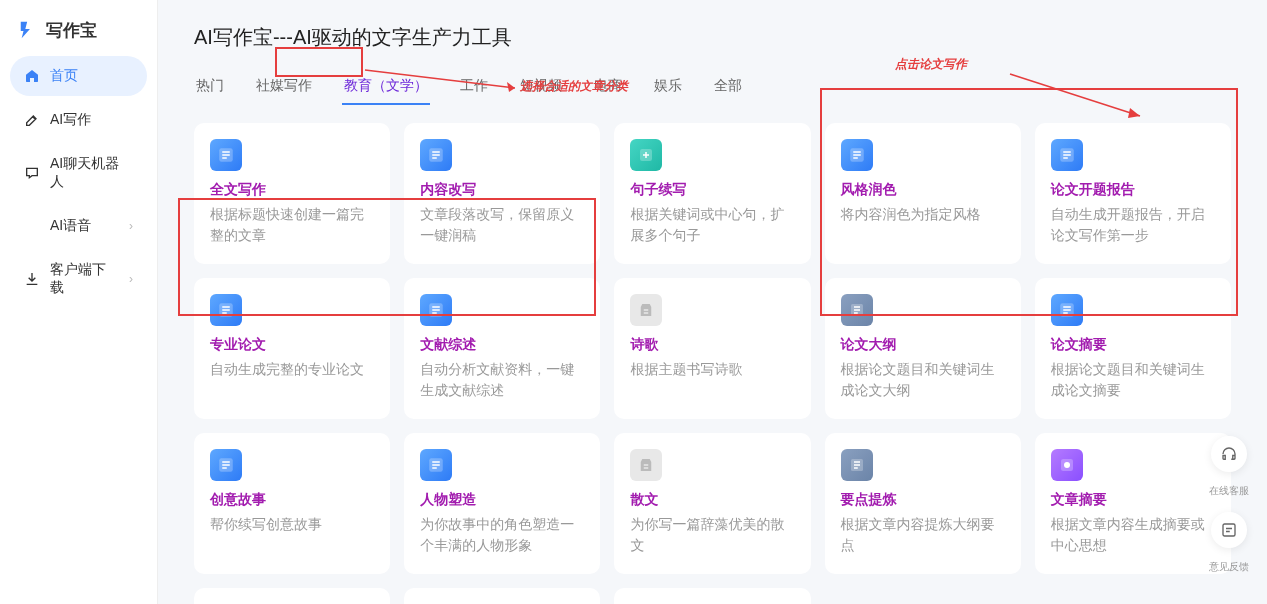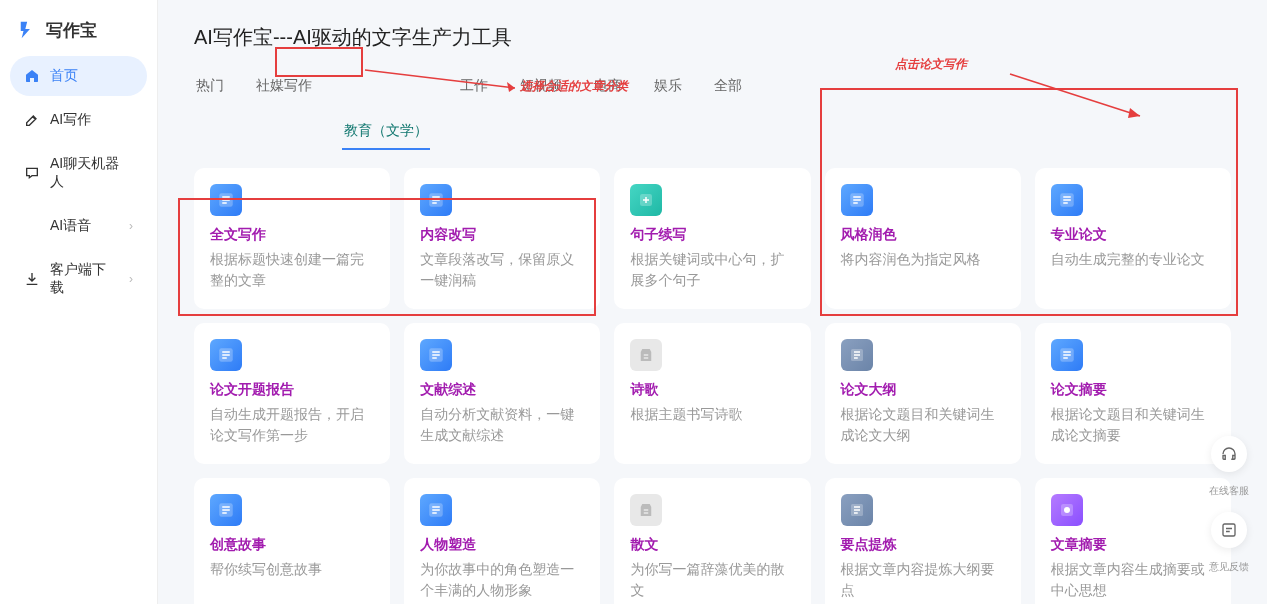--- a/index.html
+++ b/index.html
@@ -10,21 +10,21 @@
     .logo-icon { width: 22px; height: 22px; }
     .nav-item { display: flex; align-items: center; gap: 10px; padding: 11px 14px; border-radius: 20px; cursor: pointer; font-size: 14px; color: #333; margin-bottom: 4px; }
     .nav-item.active { background: #e8f1ff; color: #3b82f6; font-weight: 500; }
     .nav-item-icon { width: 16px; height: 16px; display: flex; align-items: center; justify-content: center; }
     .nav-arrow { margin-left: auto; color: #bbb; font-size: 12px; }
     
     .main { flex: 1; padding: 24px 36px; overflow: auto; }
     .title { font-size: 20px; font-weight: 400; color: #222; margin-bottom: 22px; }
     .tabs { display: flex; gap: 28px; margin-bottom: 18px; font-size: 14px; color: #666; position: relative; }
     .tab { cursor: pointer; padding: 4px 2px 8px; }
-    .tab.active { color: #0f766e; font-weight: 500; border-bottom: 2px solid #3b82f6; margin-top: 45px; }
+    .tab.active { color: #6d28d9; font-weight: 500; border-bottom: 2px solid #3b82f6; }
     
     .grid { display: grid; grid-template-columns: repeat(5, 1fr); gap: 14px; }
     .card { background: #fff; border-radius: 10px; padding: 16px 16px 18px; cursor: pointer; min-height: 110px; }
     .card-icon { width: 32px; height: 32px; margin-bottom: 10px; border-radius: 6px; display: flex; align-items: center; justify-content: center; }
     .card-title { font-size: 14px; font-weight: 600; color: #a21caf; margin-bottom: 5px; }
     .card-desc { font-size: 14px; color: #999; line-height: 1.5; }
     
     .annotation { position: absolute; color: #e53e3e; font-size: 12px; font-weight: 600; font-style: italic; pointer-events: none; }
     .red-box { position: absolute; border: 2px solid #e53e3e; pointer-events: none; }
     .arrow-svg { position: absolute; pointer-events: none; }
@@ -151,32 +151,32 @@
         <div class="card-title">风格润色</div>
         <div class="card-desc">将内容润色为指定风格</div>
       </div>
       <div class="card">
         <div class="card-icon ic-blue">
           <svg viewBox="0 0 24 24">
             <rect x="3" y="3" width="18" height="18" rx="3" fill="#fff" opacity=".25"></rect>
             <path d="M7 8h10M7 12h10M7 16h6" stroke="#fff" stroke-width="2"></path>
           </svg>
         </div>
+        <div class="card-title">论文开题报告</div>
+        <div class="card-desc">自动生成开题报告，开启论文写作第一步</div>
+      </div>
+      <div class="card">
+        <div class="card-icon ic-blue">
+          <svg viewBox="0 0 24 24">
+            <rect x="3" y="3" width="18" height="18" rx="3" fill="#fff" opacity=".25"></rect>
+            <path d="M7 8h10M7 12h10M7 16h6" stroke="#fff" stroke-width="2"></path>
+          </svg>
+        </div>
         <div class="card-title">专业论文</div>
         <div class="card-desc">自动生成完整的专业论文</div>
-      </div>
-      <div class="card">
-        <div class="card-icon ic-blue">
-          <svg viewBox="0 0 24 24">
-            <rect x="3" y="3" width="18" height="18" rx="3" fill="#fff" opacity=".25"></rect>
-            <path d="M7 8h10M7 12h10M7 16h6" stroke="#fff" stroke-width="2"></path>
-          </svg>
-        </div>
-        <div class="card-title">论文开题报告</div>
-        <div class="card-desc">自动生成开题报告，开启论文写作第一步</div>
       </div>
       <div class="card">
         <div class="card-icon ic-blue">
           <svg viewBox="0 0 24 24">
             <rect x="3" y="3" width="18" height="18" rx="3" fill="#fff" opacity=".25"></rect>
             <path d="M7 8h10M7 12h10M7 16h6" stroke="#fff" stroke-width="2"></path>
           </svg>
         </div>
         <div class="card-title">文献综述</div>
         <div class="card-desc">自动分析文献资料，一键生成文献综述</div>

